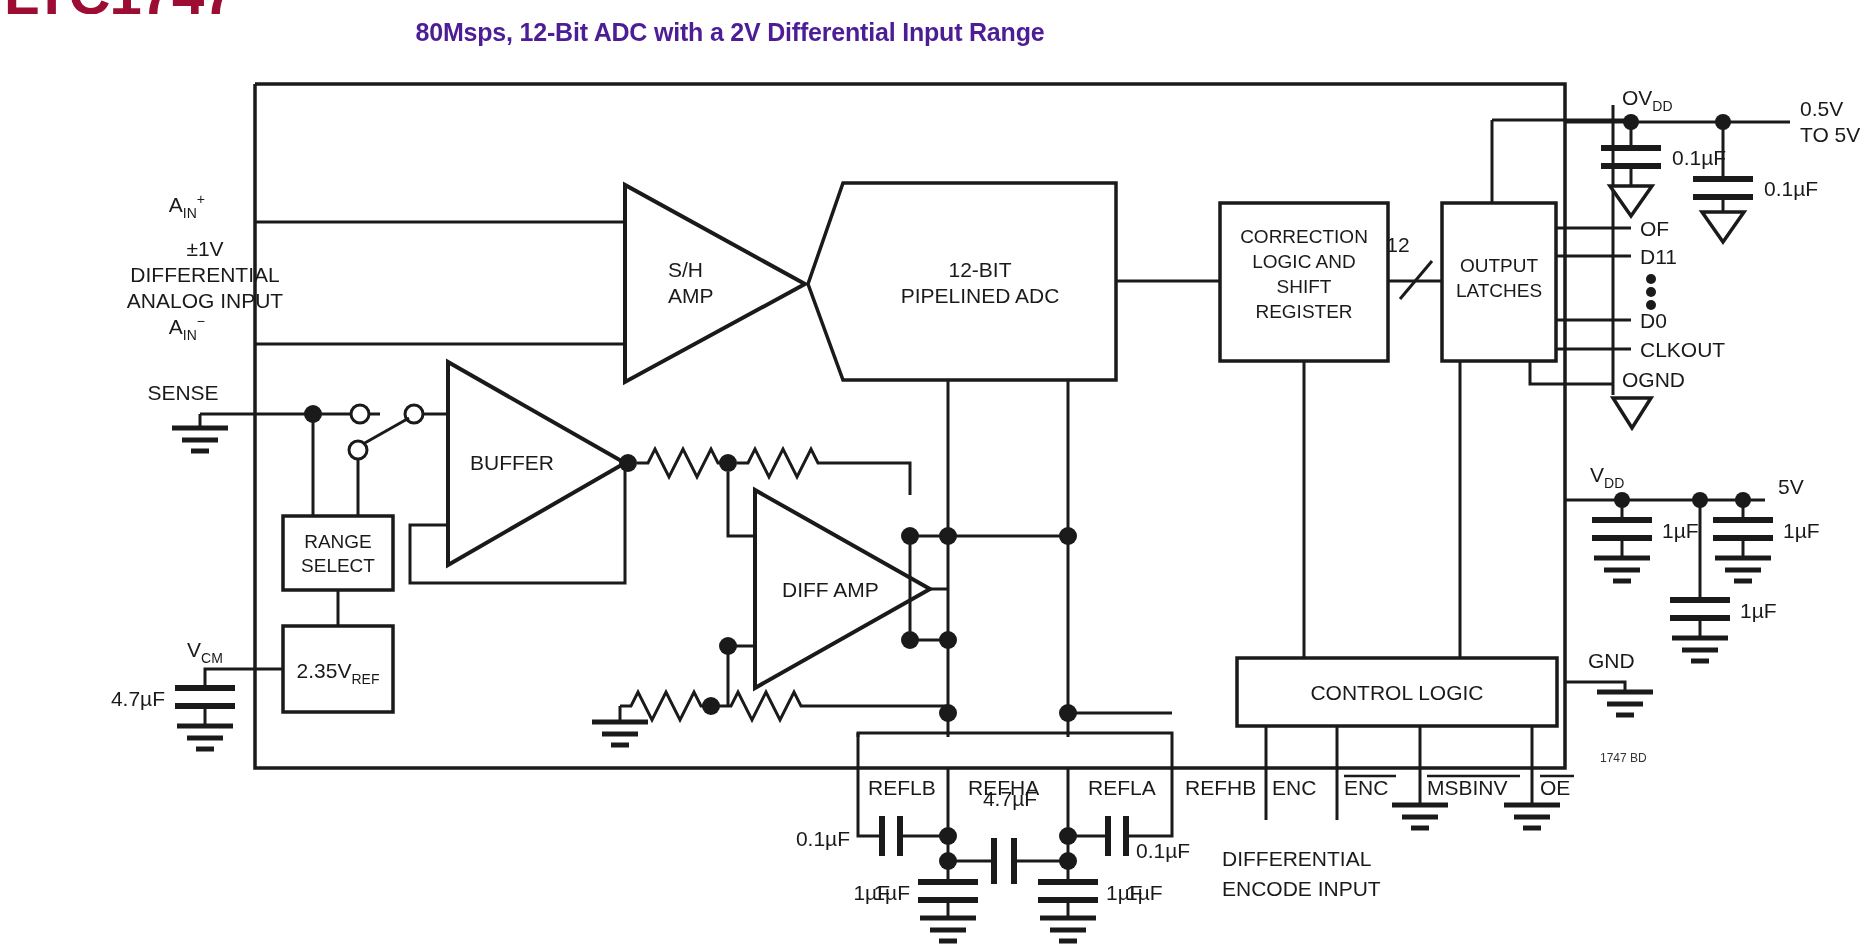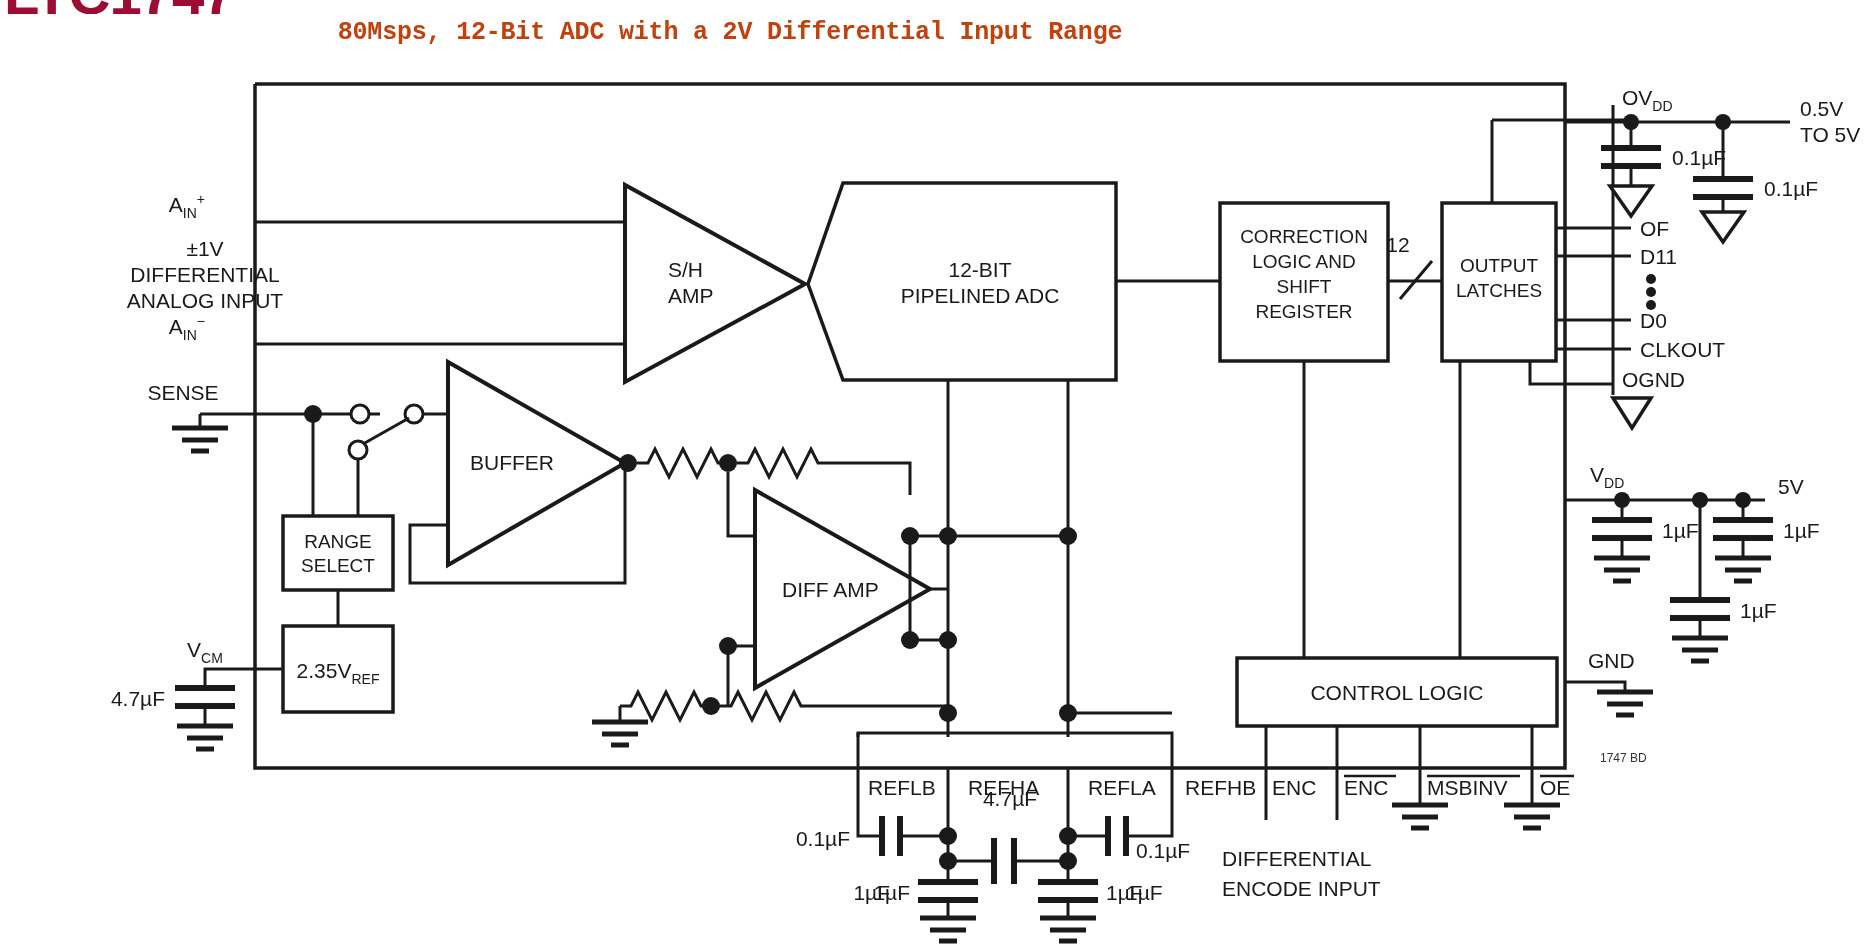--- a/index.html
+++ b/index.html
@@ -39,22 +39,22 @@
     white-space: nowrap;
   }
   .title {
     position: absolute;
     top: 18px;
     left: 0;
     width: 1460px;
     text-align: center;
     font-size: 25px;
     font-weight: bold;
-    color: #c2410c;
-    font-family: Liberation Mono, monospace;
+    color: #4c1d95;
+    font-family: Liberation Sans, sans-serif;
     letter-spacing: -0.2px;
   }
   svg.diagram {
     position: absolute;
     left: 0;
     top: 0;
     width: 1872px;
     height: 952px;
   }
   svg text {

